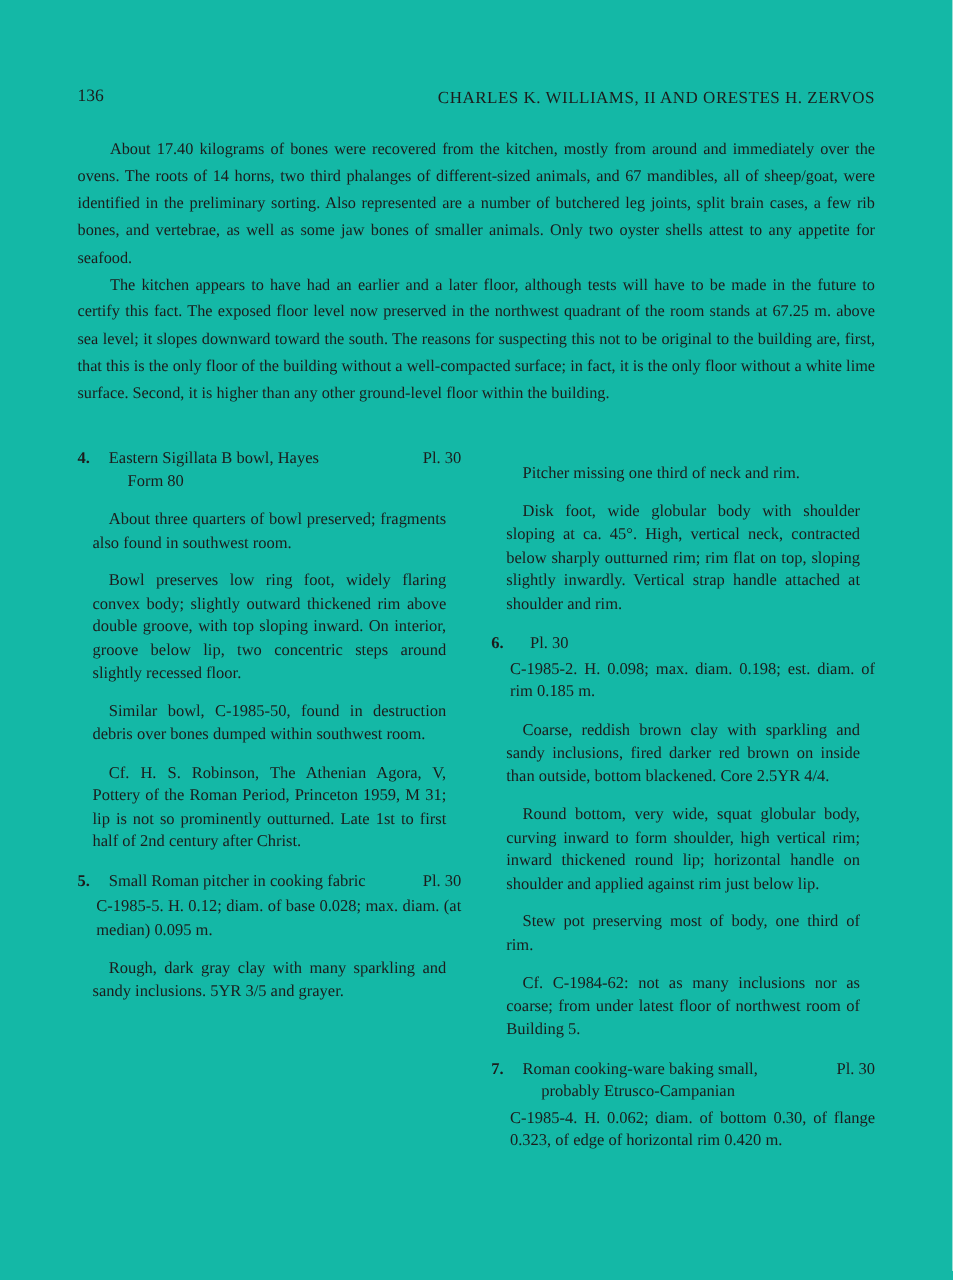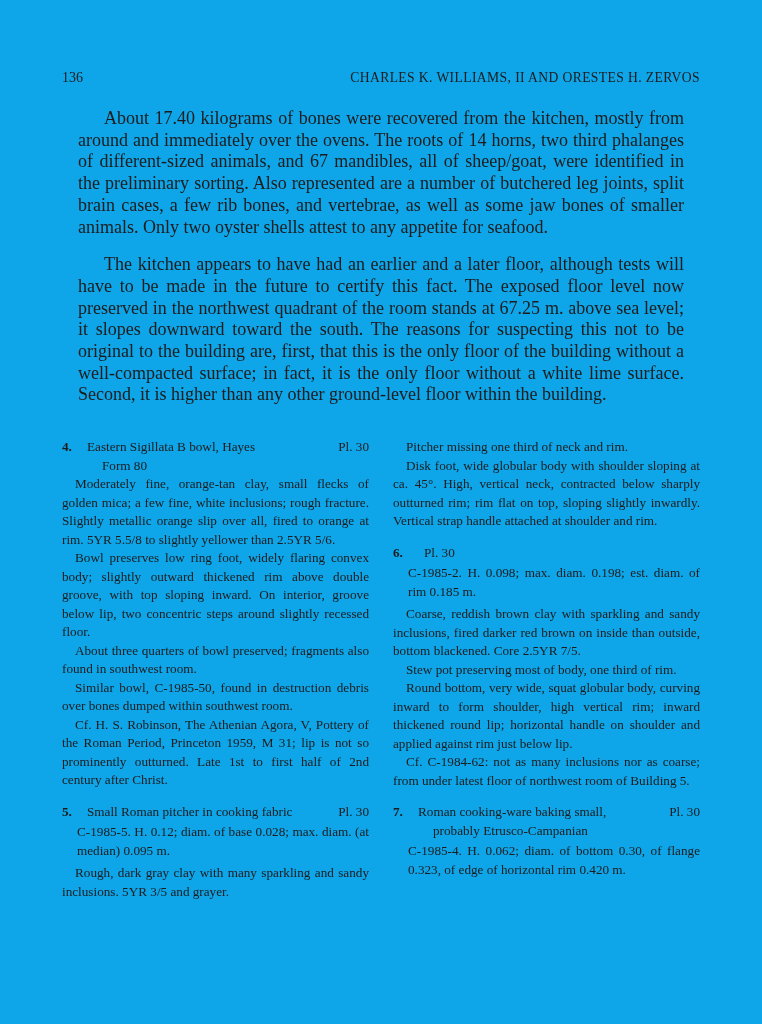--- a/index.html
+++ b/index.html
@@ -4,21 +4,21 @@
 <style>
   html, body {
     margin: 0;
     padding: 0;
     background: #fdfdfb;
   }
   .sheet {
     position: relative;
     width: 762px;
     height: 1024px;
-    background: #0ea5e9;
+    background: #14b8a6;
     color: #1c1c1c;
     font-family: "Liberation Serif", "DejaVu Serif", serif;
     box-sizing: border-box;
     padding: 70px 62px 0 62px;
     overflow: hidden;
   }
   
   .running-head-row {
     position: relative;
     height: 20px;
@@ -31,22 +31,22 @@
     font-size: 14px;
   }
   .running-head {
     text-align: right;
     font-size: 13.6px;
     letter-spacing: 0.4px;
     white-space: nowrap;
   }
   
   .intro p {
-    margin: 16px;
-    font-size: 18px;
+    margin: 0;
+    font-size: 13px;
     line-height: 21.7px;
     text-align: justify;
     text-indent: 26px;
     font-family: Liberation Serif, serif;
   }
   
   .catalog {
     display: flex;
     gap: 24px;
     margin-top: 32px;
@@ -66,21 +66,21 @@
     font-weight: bold;
   }
   .entry-title { flex: 1 1 auto; }
   .entry-title .line2 { padding-left: 15px; }
   .entry-plate { flex: none; padding-left: 6px; }
   .dims {
     margin: 2px 0 4px 15px;
     text-align: justify;
   }
   .cat-p {
-    margin: 0;
+    margin: 12px;
     text-indent: 13px;
     text-align: justify;
   }
   .it { }
 </style>
 </head>
 <body>
 
 <div class="sheet">
 
@@ -100,23 +100,22 @@
 
       <div class="entry">
         <div class="entry-head">
           <span class="entry-num">4.</span>
           <span class="entry-title">
             <span class="line1">Eastern Sigillata B bowl, Hayes</span>
             <div class="line2">Form 80</div>
           </span>
           <span class="entry-plate">Pl. 30</span>
         </div>
-        <p class="cat-p">Moderately fine, orange-tan clay, small flecks of golden mica; a few fine, white inclusions; rough fracture. Slightly metallic orange slip over all, fired to orange at rim. 5YR 5.5/8 to slightly yellower than 2.5YR 5/6.</p>
+        <p class="cat-p">About three quarters of bowl preserved; fragments also found in southwest room.</p>
         <p class="cat-p">Bowl preserves low ring foot, widely flaring convex body; slightly outward thickened rim above double groove, with top sloping inward. On interior, groove below lip, two concentric steps around slightly recessed floor.</p>
-        <p class="cat-p">About three quarters of bowl preserved; fragments also found in southwest room.</p>
         <p class="cat-p">Similar bowl, C-1985-50, found in destruction debris over bones dumped within southwest room.</p>
         <p class="cat-p"><span>Cf. H. S. Robinson, </span><span class="it">The Athenian Agora</span><span>, V, </span><span class="it">Pottery of the Roman Period</span><span>, Princeton 1959, M 31; lip is not so prominently outturned. Late 1st to first half of 2nd century after Christ.</span></p>
       </div>
 
       <div class="entry">
         <div class="entry-head">
           <span class="entry-num">5.</span>
           <span class="entry-title">
             <span class="line1">Small Roman pitcher in cooking fabric</span>
           </span>
@@ -134,23 +133,23 @@
         <p class="cat-p">Pitcher missing one third of neck and rim.</p>
         <p class="cat-p"><span>Disk foot, wide globular body with shoulder sloping at </span><span class="it">ca.</span><span> 45°. High, vertical neck, contracted below sharply outturned rim; rim flat on top, sloping slightly inwardly. Vertical strap handle attached at shoulder and rim.</span></p>
       </div>
 
       <div class="entry">
         <div class="entry-head">
           <span class="entry-num">6.</span>
           <span class="entry-plate">Pl. 30</span>
         </div>
         <div class="dims">C-1985-2. H. 0.098; max. diam. 0.198; est. diam. of rim 0.185 m.</div>
-        <p class="cat-p">Coarse, reddish brown clay with sparkling and sandy inclusions, fired darker red brown on inside than outside, bottom blackened. Core 2.5YR 7/5.</p>
+        <p class="cat-p">Coarse, reddish brown clay with sparkling and sandy inclusions, fired darker red brown on inside than outside, bottom blackened. Core 2.5YR 4/4.</p>
+        <p class="cat-p">Round bottom, very wide, squat globular body, curving inward to form shoulder, high vertical rim; inward thickened round lip; horizontal handle on shoulder and applied against rim just below lip.</p>
         <p class="cat-p">Stew pot preserving most of body, one third of rim.</p>
-        <p class="cat-p">Round bottom, very wide, squat globular body, curving inward to form shoulder, high vertical rim; inward thickened round lip; horizontal handle on shoulder and applied against rim just below lip.</p>
         <p class="cat-p">Cf. C-1984-62: not as many inclusions nor as coarse; from under latest floor of northwest room of Building 5.</p>
       </div>
 
       <div class="entry">
         <div class="entry-head">
           <span class="entry-num">7.</span>
           <span class="entry-title">
             <span class="line1">Roman cooking-ware baking small,</span>
             <div class="line2">probably Etrusco-Campanian</div>
           </span>

